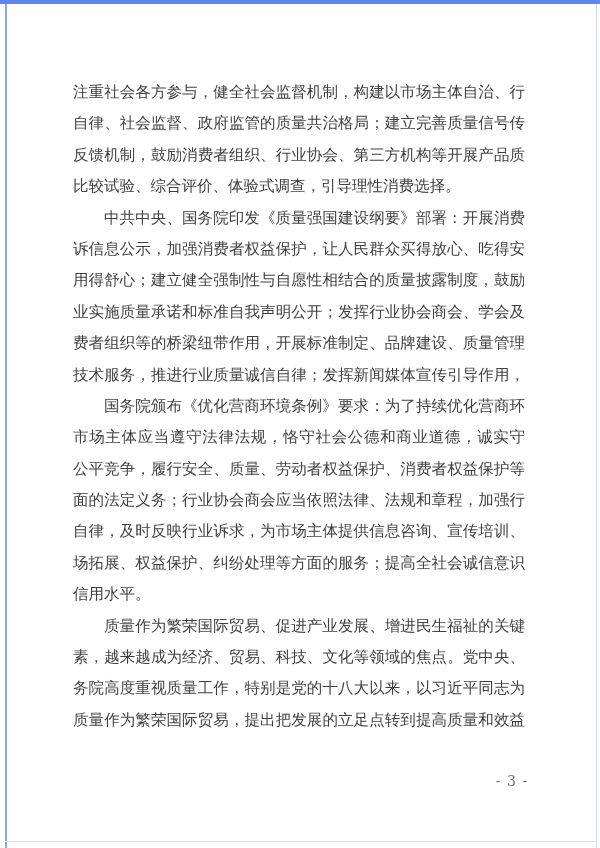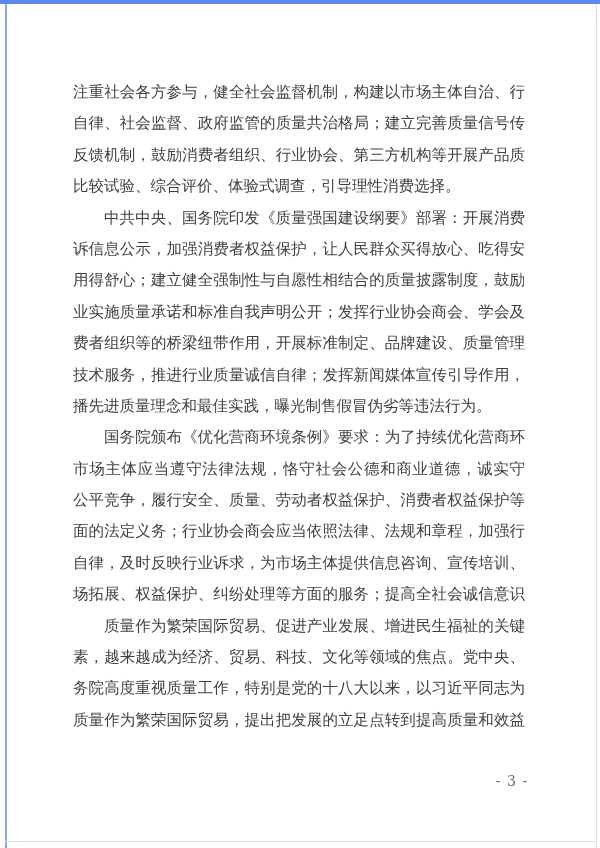--- a/index.html
+++ b/index.html
@@ -88,26 +88,26 @@
   <div class="line">注重社会各方参与，健全社会监督机制，构建以市场主体自治、行业</div>
   <div class="line">自律、社会监督、政府监管的质量共治格局；建立完善质量信号传递</div>
   <div class="line">反馈机制，鼓励消费者组织、行业协会、第三方机构等开展产品质量</div>
   <div class="line para-end">比较试验、综合评价、体验式调查，引导理性消费选择。</div>
   <div class="line indent">中共中央、国务院印发《质量强国建设纲要》部署：开展消费投</div>
   <div class="line">诉信息公示，加强消费者权益保护，让人民群众买得放心、吃得安心、</div>
   <div class="line">用得舒心；建立健全强制性与自愿性相结合的质量披露制度，鼓励企</div>
   <div class="line">业实施质量承诺和标准自我声明公开；发挥行业协会商会、学会及消</div>
   <div class="line">费者组织等的桥梁纽带作用，开展标准制定、品牌建设、质量管理等</div>
   <div class="line">技术服务，推进行业质量诚信自律；发挥新闻媒体宣传引导作用，传</div>
-  <div class="line para-end">播先进质量理念和最佳实践，曝光制售假冒伪劣等违法行为。</div>
   <div class="line indent">国务院颁布《优化营商环境条例》要求：为了持续优化营商环境，</div>
   <div class="line">市场主体应当遵守法律法规，恪守社会公德和商业道德，诚实守信、</div>
   <div class="line">公平竞争，履行安全、质量、劳动者权益保护、消费者权益保护等方</div>
   <div class="line">面的法定义务；行业协会商会应当依照法律、法规和章程，加强行业</div>
   <div class="line">自律，及时反映行业诉求，为市场主体提供信息咨询、宣传培训、市</div>
   <div class="line">场拓展、权益保护、纠纷处理等方面的服务；提高全社会诚信意识和</div>
+  <div class="line para-end">信用水平。</div>
   <div class="line indent">质量作为繁荣国际贸易、促进产业发展、增进民生福祉的关键要</div>
   <div class="line">素，越来越成为经济、贸易、科技、文化等领域的焦点。党中央、国</div>
   <div class="line">务院高度重视质量工作，特别是党的十八大以来，以习近平同志为核</div>
   <div class="line">质量作为繁荣国际贸易，提出把发展的立足点转到提高质量和效益上</div>
 </div>
 
 <div class="page-number">- 3 -</div>
 
 </body></html>

